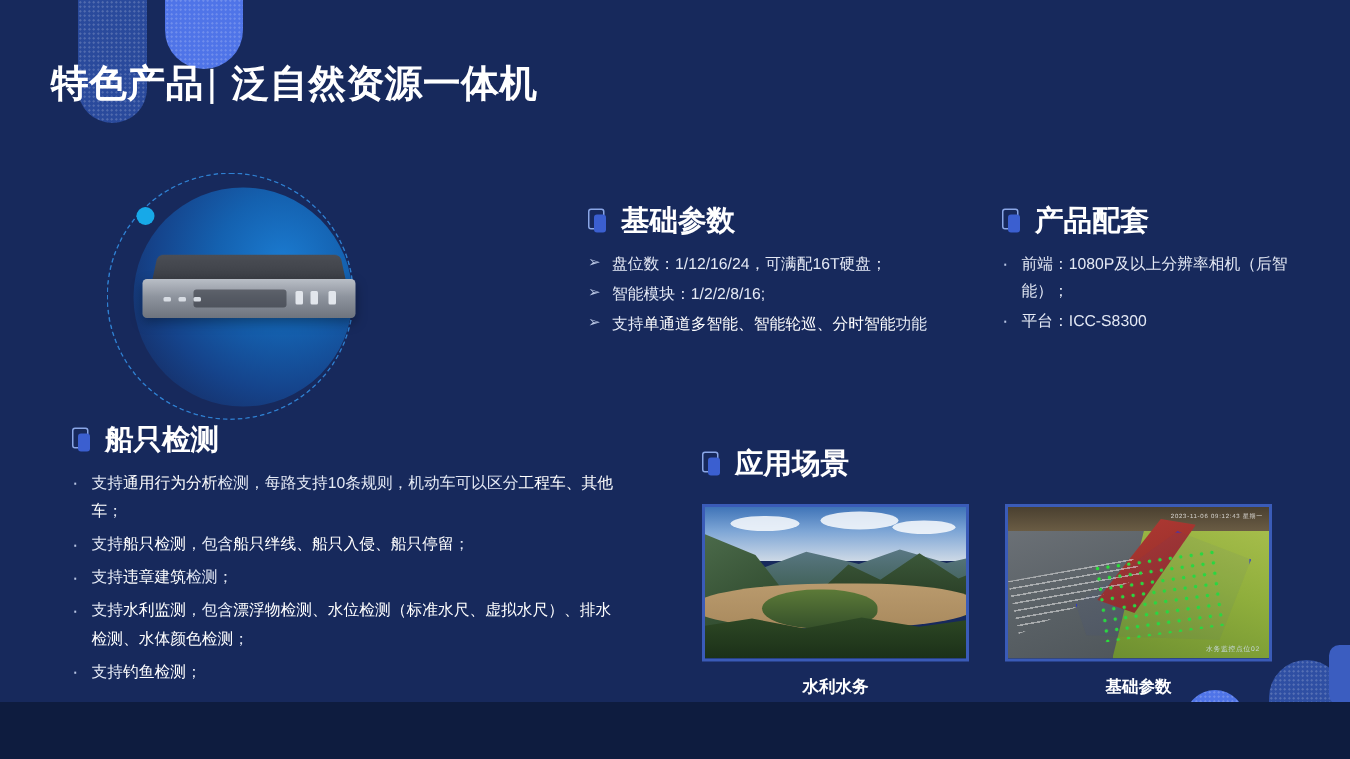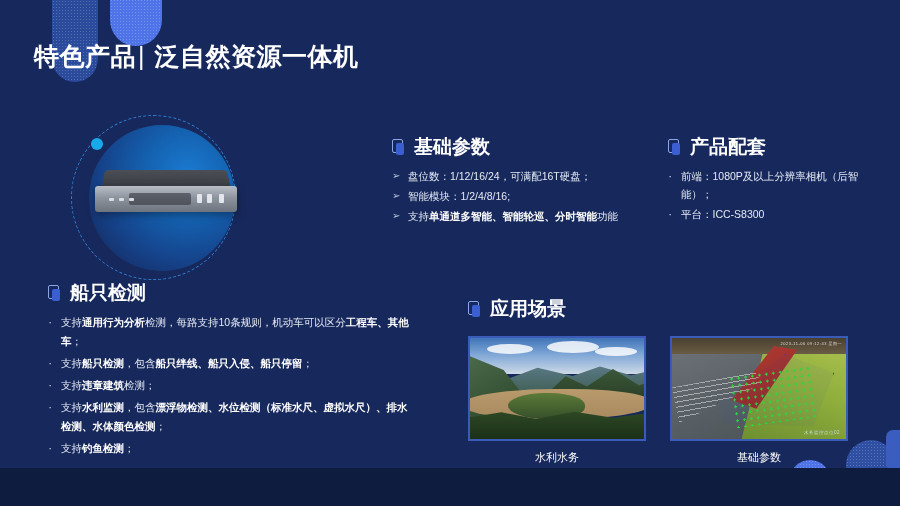--- a/index.html
+++ b/index.html
@@ -198,21 +198,21 @@
   ul.bullets.arrow li { padding-left: 16px; }
   ul.bullets.dot li { padding-left: 13px; }
   ul.bullets li .marker {
     position: absolute;
     left: 0; top: 0;
     color: #b9c6e4;
     font-size: 10px;
     line-height: 18px;
   }
   ul.bullets.dot li .marker { font-size: 13px; }
-  .b { font-weight: bold; color: #ffffff; }
+  .b { font-weight: normal; color: #ffffff; }
 
   #section-basic { left: 392px; top: 136px; width: 250px; }
   #section-kit    { left: 668px; top: 136px; width: 215px; }
   #section-func   { left: 48px;  top: 282px; width: 365px; }
   #section-scene  { left: 468px; top: 282px; width: 390px; margin-top: 16px; }
 
   #section-func ul.bullets li { line-height: 19px; margin-bottom: 3px; }
 
   
   #scene-row {
@@ -226,21 +226,21 @@
     position: relative;
     width: 178px; height: 105px;
     border: 2px solid #3a5bb8;
     overflow: hidden;
     box-sizing: border-box;
   }
   .scene-caption {
     margin-top: 9px;
     text-align: center;
     font-size: 11px;
-    font-weight: normal;
+    font-weight: bold;
     color: #ffffff;
   }
 
   
   #thumb-river .sky {
     position: absolute; left: 0; top: 0; width: 100%; height: 36%;
     background: linear-gradient(180deg, #3f74b8 0%, #7ea6d6 45%, #cdd9e6 100%);
   }
   #thumb-river .cloud {
     position: absolute; background: rgba(255,255,255,0.82); border-radius: 50%;
@@ -361,21 +361,21 @@
   <div class="section" id="section-basic">
     <div class="section-head">
       <span class="section-icon">
         <span class="sq-outline"></span>
           <span class="sq-fill"></span>
       </span>
       <span class="section-title">基础参数</span>
     </div>
     <ul class="bullets arrow">
         <li><span class="marker">➢</span><span>盘位数：1/12/16/24，可满配16T硬盘；</span></li>
-        <li><span class="marker">➢</span><span>智能模块：1/2/4/8/16;</span></li>
+        <li><span class="marker">➢</span><span>智能模块：1/2/2/8/16;</span></li>
         <li><span class="marker">➢</span><span>支持</span><span class="b">单通道多智能、智能轮巡、分时智能</span><span>功能</span></li>
       </ul>
   </div>
 
   <div class="section" id="section-kit">
     <div class="section-head">
       <span class="section-icon">
         <span class="sq-outline"></span>
           <span class="sq-fill"></span>
       </span>

